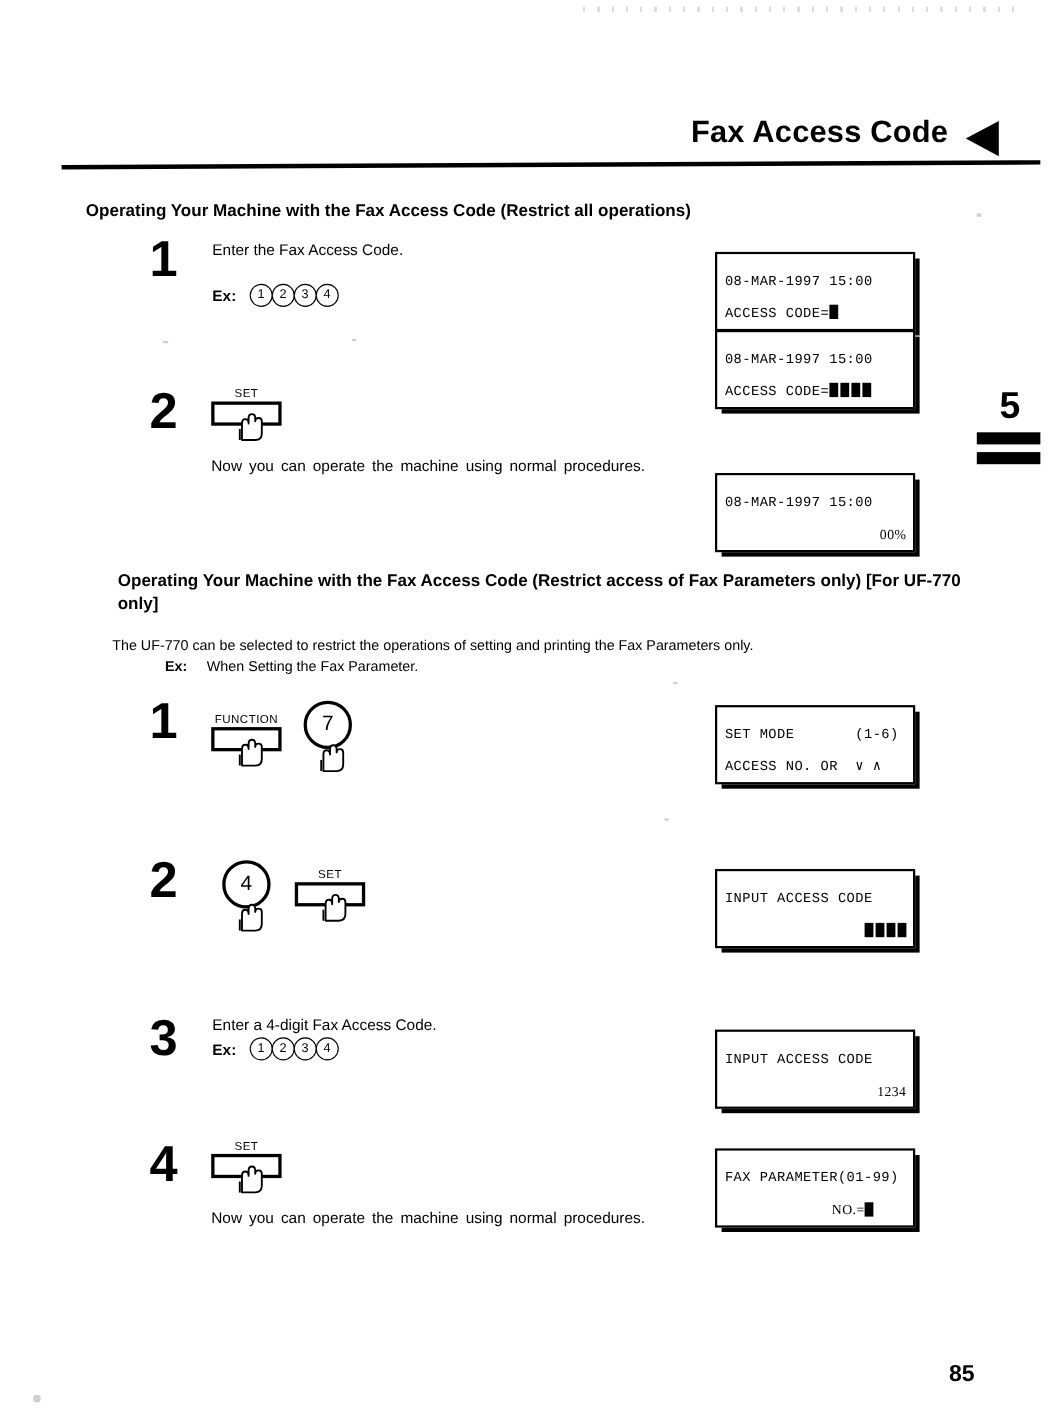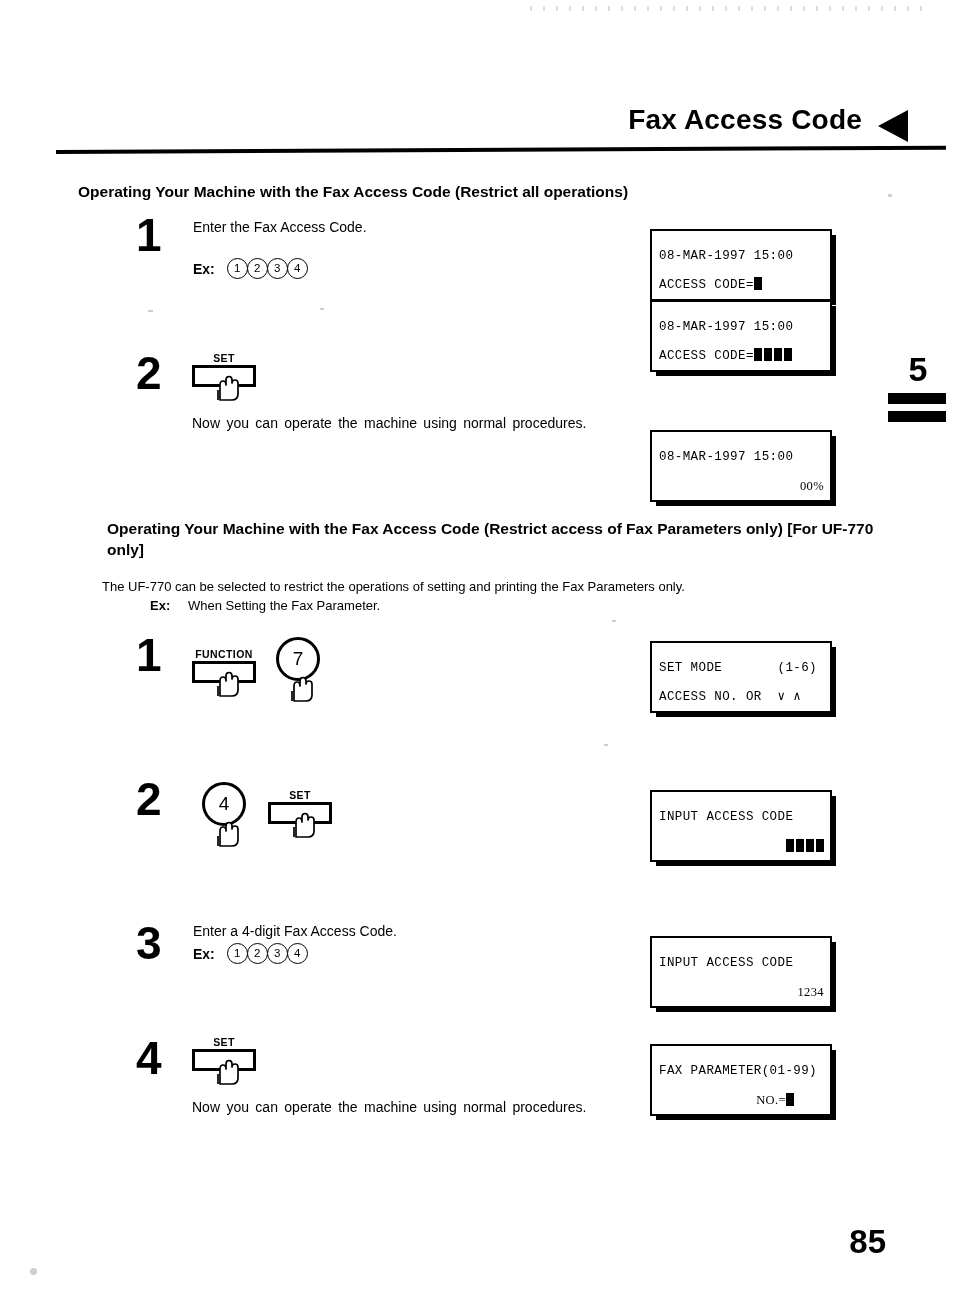--- a/index.html
+++ b/index.html
@@ -133,21 +133,21 @@
     margin-right: -1px;
     background: #fff;
   }
 
   
   .key-wrap {
     position: absolute;
   }
   .key-label {
     font-size: 10.5px;
-    font-weight: bold;
+    font-weight: normal;
     text-align: center;
     letter-spacing: 0.4px;
     margin-bottom: 1px;
   }
   .key-rect {
     width: 64px;
     height: 22px;
     border: 3px solid #000;
     background: #fff;
     box-sizing: border-box;
@@ -221,21 +221,21 @@
     background: #000;
     margin-top: 7px;
   }
   .chapter-bar.second { margin-top: 7px; }
 
   
   .page-number {
     position: absolute;
     right: 60px;
     bottom: 36px;
-    font-size: 33px;
+    font-size: 21px;
     font-weight: bold;
   }
 
   
   .scan-speck {
     position: absolute;
     background: #cfcfcf;
   }
   .scan-top-noise {
     position: absolute;

